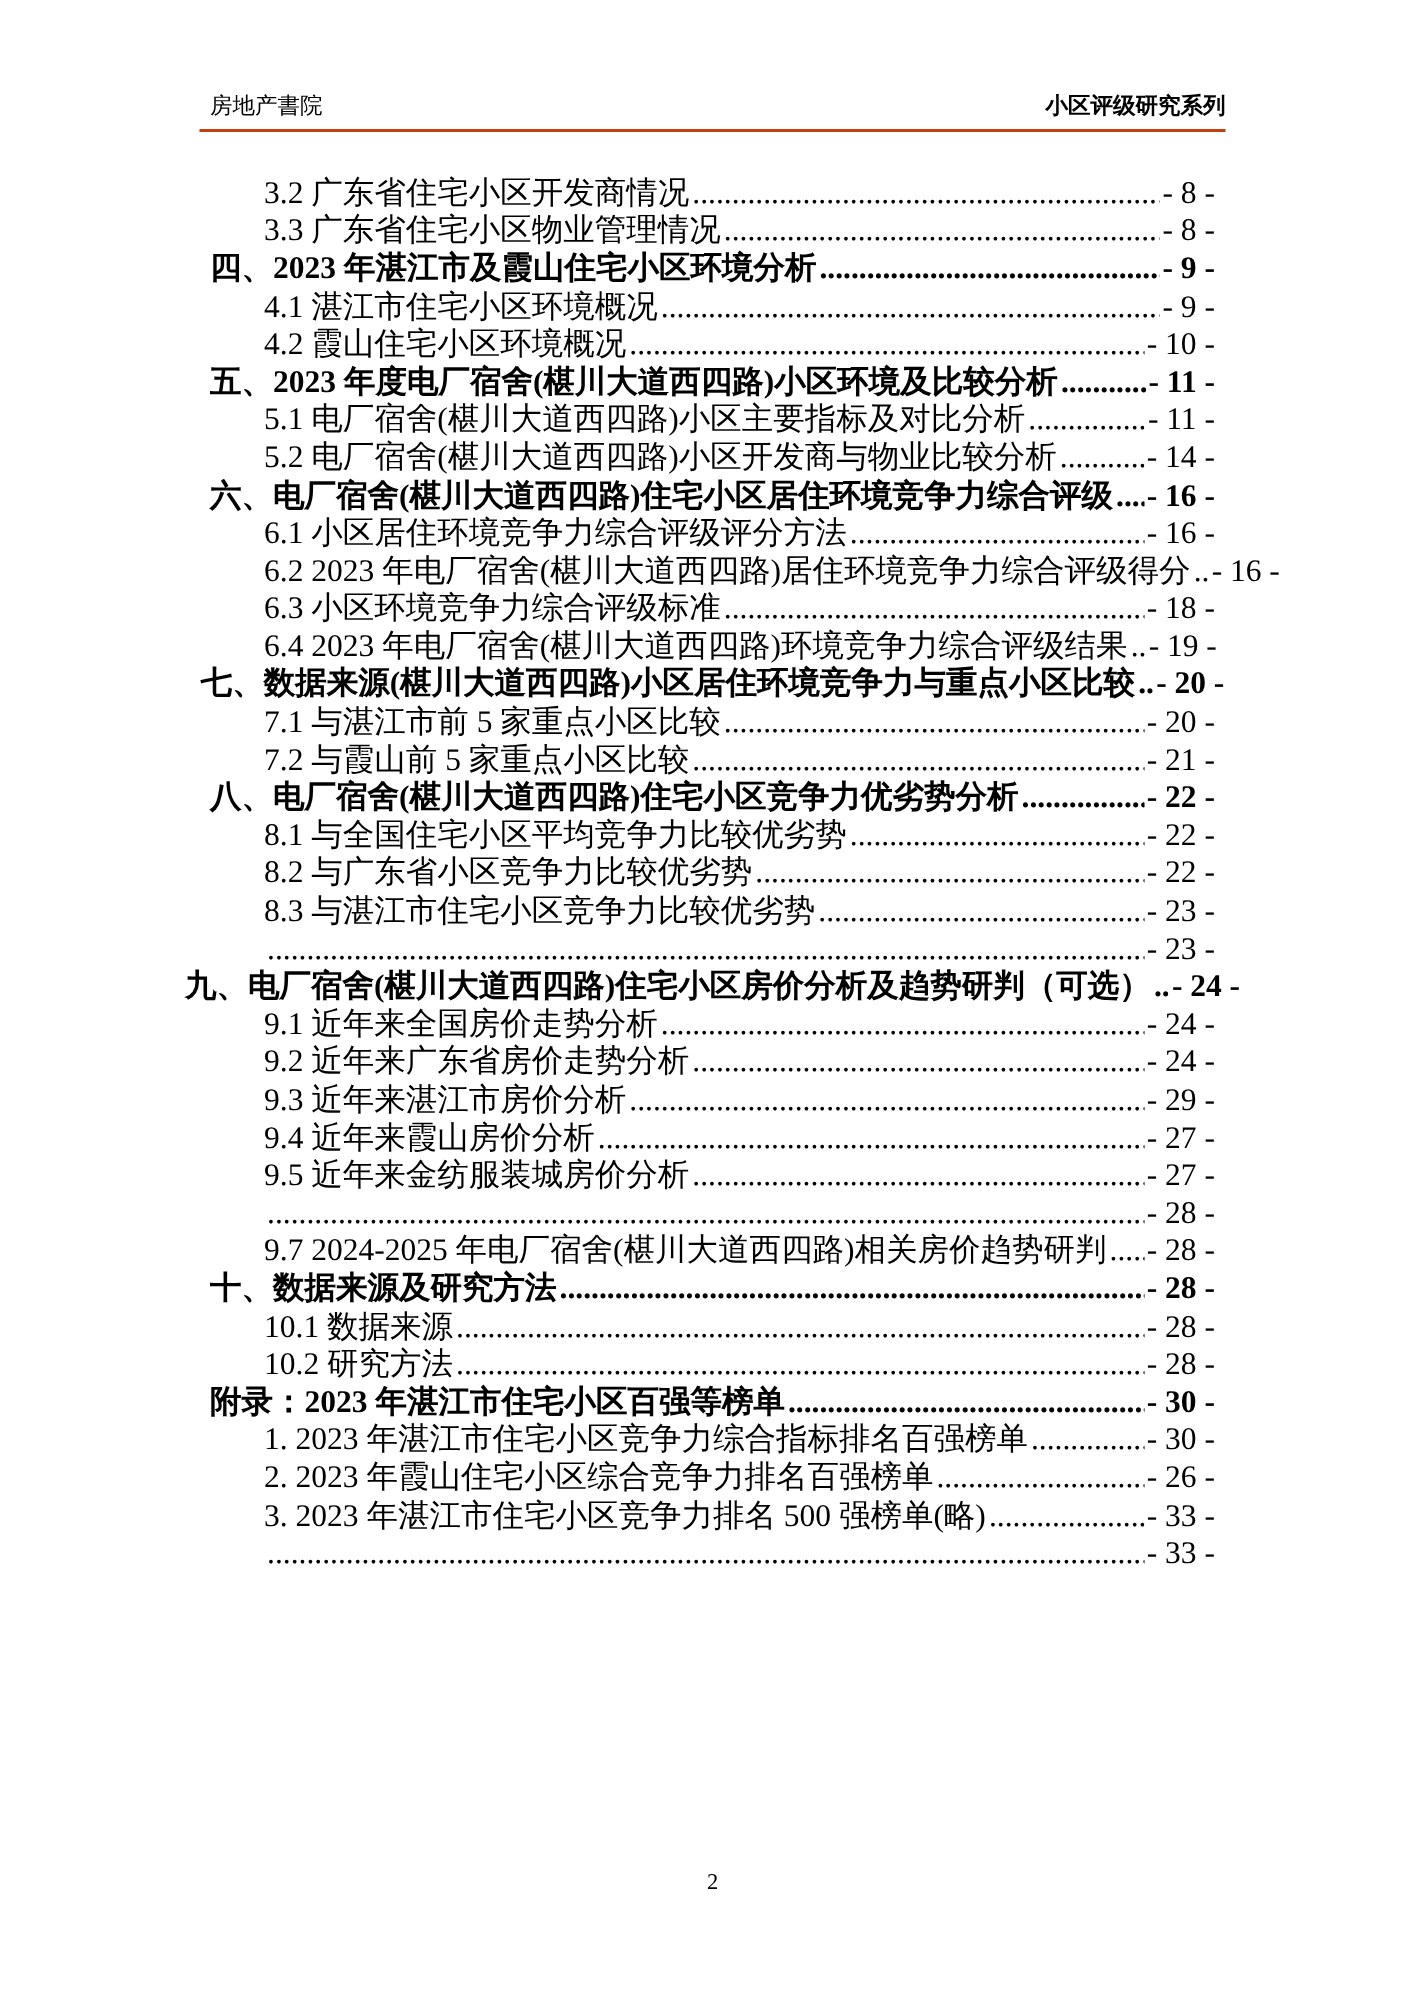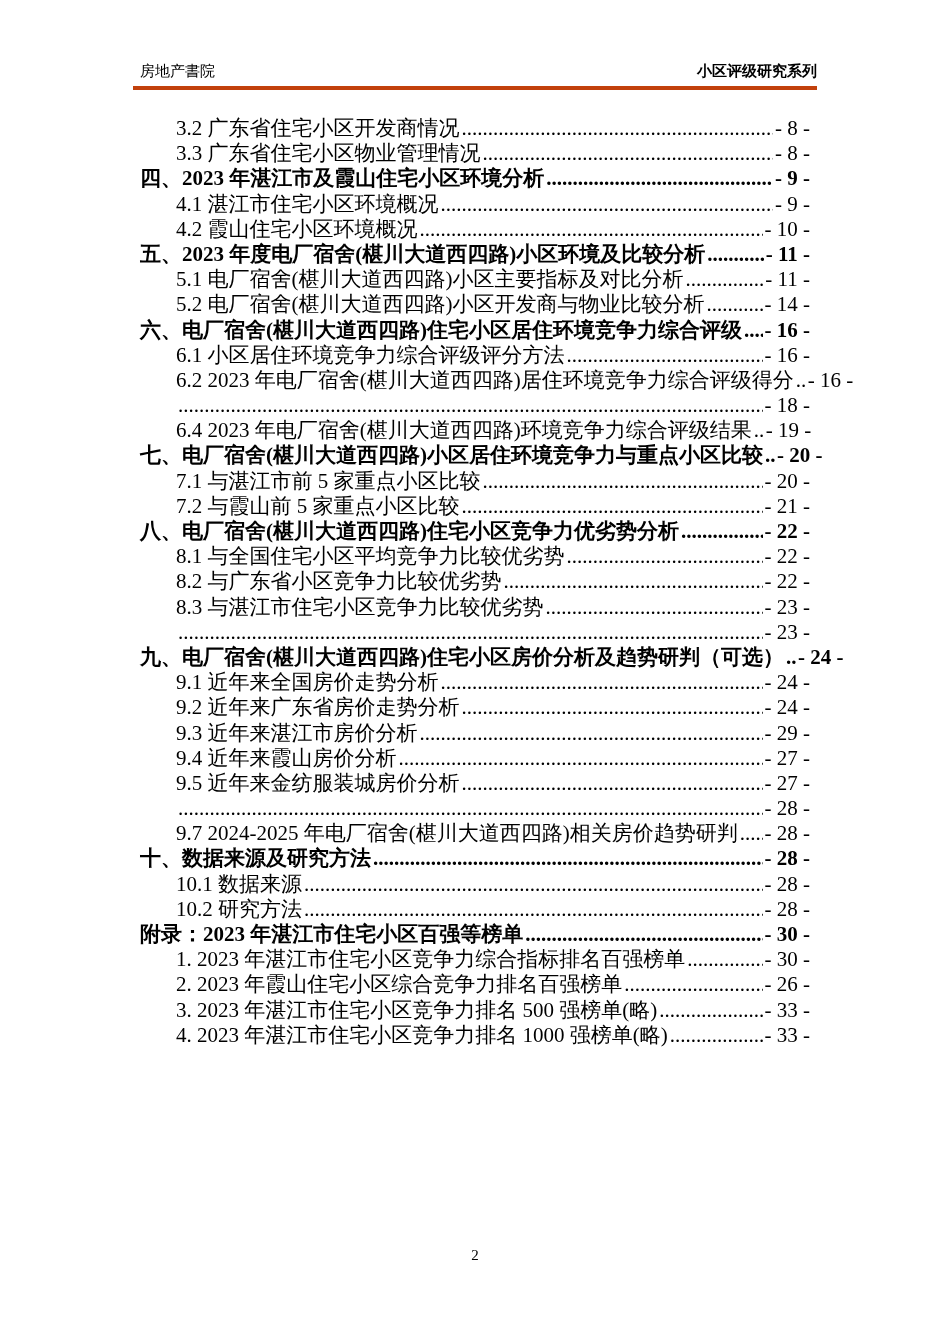--- a/index.html
+++ b/index.html
@@ -19,41 +19,41 @@
   .page-header {
     position: absolute;
     top: 60px;
     left: 133px;
     right: 133px;
     display: flex;
     justify-content: space-between;
     align-items: flex-end;
     font-size: 15px;
     line-height: 22px;
-    border-bottom: 4px solid #c2410c;
+    border-bottom: 2px solid #c2410c;
     padding-bottom: 4px;
   }
   .page-header .hdr-left { padding-left: 7px; }
   .page-header .hdr-right { padding-right: 0px; font-weight: bold; }
 
   .toc-container {
     position: absolute;
     top: 116px;
     left: 140px;
     right: 140px;
   }
   .toc-row {
     display: flex;
     align-items: baseline;
     height: 25.2px;
     line-height: 25.2px;
     font-size: 21px;
     white-space: nowrap;
   }
-  .toc-row.level-1 { font-weight: bold; }
+  .toc-row.level-1 { font-weight: bold; justify-content: center; }
   .toc-row.level-2 { padding-left: 36px; font-weight: normal; }
   .toc-text { white-space: nowrap; }
   .leader {
     flex: 1;
     overflow: hidden;
     white-space: nowrap;
     margin: 0 2px;
     min-width: 10px;
   }
   .leader::after {
@@ -130,30 +130,31 @@
         <span class="toc-text">6.1 小区居住环境竞争力综合评级评分方法</span>
         <span class="leader"></span>
         <span class="toc-page">- 16 -</span>
       </div>
       <div class="toc-row level-2">
         <span class="toc-text">6.2 2023 年电厂宿舍(椹川大道西四路)居住环境竞争力综合评级得分</span>
         <span class="leader"></span>
         <span class="toc-page">- 16 -</span>
       </div>
       <div class="toc-row level-2">
+        <span class="toc-text">6.3 小区环境竞争力综合评级标准</span>
         <span class="leader"></span>
         <span class="toc-page">- 18 -</span>
       </div>
       <div class="toc-row level-2">
         <span class="toc-text">6.4 2023 年电厂宿舍(椹川大道西四路)环境竞争力综合评级结果</span>
         <span class="leader"></span>
         <span class="toc-page">- 19 -</span>
       </div>
       <div class="toc-row level-1">
-        <span class="toc-text">七、电厂宿舍(椹川大道西四路)小区居住环境竞争力与重点小区比较</span>
+        <span class="toc-text">七、数据来源(椹川大道西四路)小区居住环境竞争力与重点小区比较</span>
         <span class="leader"></span>
         <span class="toc-page">- 20 -</span>
       </div>
       <div class="toc-row level-2">
         <span class="toc-text">7.1 与湛江市前 5 家重点小区比较</span>
         <span class="leader"></span>
         <span class="toc-page">- 20 -</span>
       </div>
       <div class="toc-row level-2">
         <span class="toc-text">7.2 与霞山前 5 家重点小区比较</span>
@@ -252,21 +253,20 @@
         <span class="toc-text">2. 2023 年霞山住宅小区综合竞争力排名百强榜单</span>
         <span class="leader"></span>
         <span class="toc-page">- 26 -</span>
       </div>
       <div class="toc-row level-2">
         <span class="toc-text">3. 2023 年湛江市住宅小区竞争力排名 500 强榜单(略)</span>
         <span class="leader"></span>
         <span class="toc-page">- 33 -</span>
       </div>
       <div class="toc-row level-2">
-        <span class="toc-text">4. 2023 年湛江市住宅小区竞争力排名 1000 强榜单(略)</span>
         <span class="leader"></span>
         <span class="toc-page">- 33 -</span>
       </div>
     </div>
 
   <div class="page-footer">
     <span>2</span>
   </div>
 
 </div>

